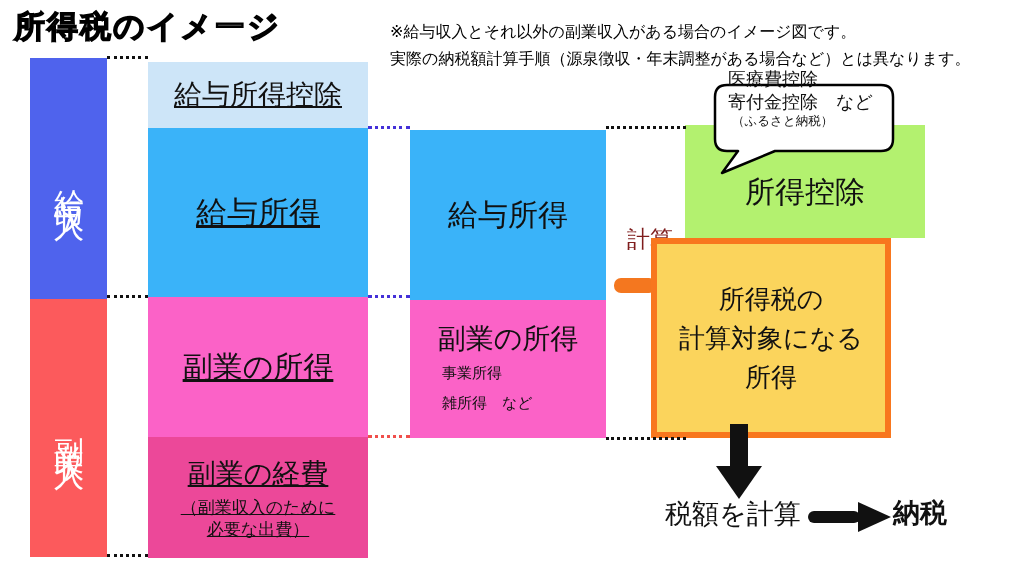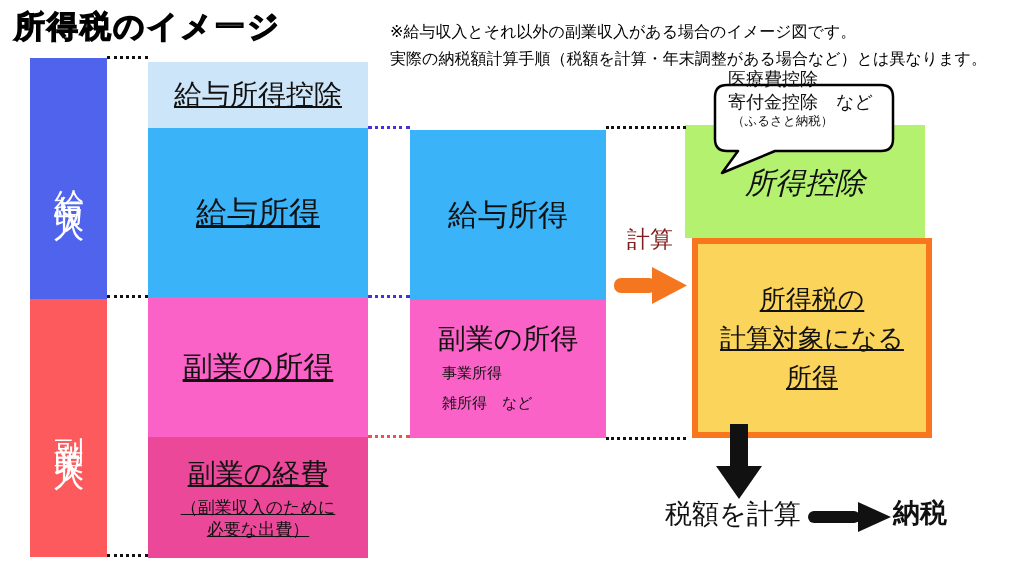--- a/index.html
+++ b/index.html
@@ -30,23 +30,23 @@
   .note17{font-size:17px;line-height:22px;text-align:center;margin-top:4px;}
   
   .col3{left:410px;width:196px;}
   .c3-salary{top:130px;height:170px;background:#3ab3f9;}
   .c3-side{top:300px;height:138px;background:#fb62c7;align-items:flex-start;padding-left:0;}
   .c3-side-title{font-size:28px;width:100%;text-align:center;}
   .c3-sub{font-size:15px;line-height:30px;padding-left:32px;}
   
   .calc-label{left:613px;top:224px;width:74px;text-align:center;font-size:23px;color:#7f1d1d;}
   
-  .res-deduct{left:685px;top:125px;width:240px;height:113px;background:#b3f16f;justify-content:flex-end;padding-bottom:12px;box-sizing:border-box;font-style:italic;}
+  .res-deduct{left:685px;top:125px;width:240px;height:113px;background:#b3f16f;justify-content:flex-end;padding-bottom:3px;box-sizing:border-box;}
   .res-deduct span{margin-bottom:22px;}
-  .res-taxable{left:692px;top:238px;width:240px;height:200px;background:#fbd45c;border:6px solid #f8771e;box-sizing:border-box;text-decoration:underline;}
+  .res-taxable{left:651px;top:238px;width:240px;height:200px;background:#fbd45c;border:6px solid #f8771e;box-sizing:border-box;}
   .res-taxable div{font-size:26px;line-height:39px;text-align:center;}
   
   .bubble-svg{left:705px;top:78px;width:200px;height:100px;}
   .bubble-text{left:728px;top:68px;font-size:18px;line-height:23px;white-space:nowrap;}
   .bubble-text .small{font-size:12.5px;line-height:15px;padding-left:4px;}
   
   .tax-calc-label{left:665px;top:496px;font-size:27px;white-space:nowrap;}
   .pay-label{left:893px;top:495px;font-size:27px;font-weight:bold;white-space:nowrap;}
   
   .dot{position:absolute;height:0;border-top:3px dotted #111;}
@@ -63,21 +63,21 @@
 </style>
 </head>
 <body>
 
 <div class="canvas">
 
   <h1 class="title">所得税のイメージ</h1>
 
   <div class="disclaimer">
     <div>※給与収入とそれ以外の副業収入がある場合のイメージ図です。</div>
-    <div>実際の納税額計算手順（税額を計算・年末調整がある場合など）とは異なります。</div>
+    <div>実際の納税額計算手順（源泉徴収・年末調整がある場合など）とは異なります。</div>
   </div>
 
   <div class="box col1-salary">
     <span class="vtext">給与収入</span>
   </div>
   <div class="box col1-side">
     <span class="vtext">副業収入</span>
   </div>
 
   <div class="box col2 c2-deduct">

